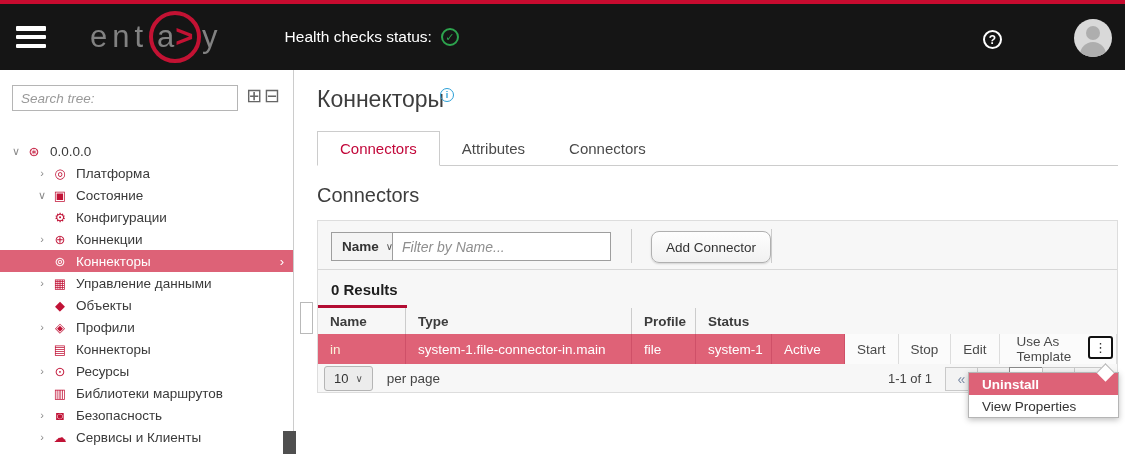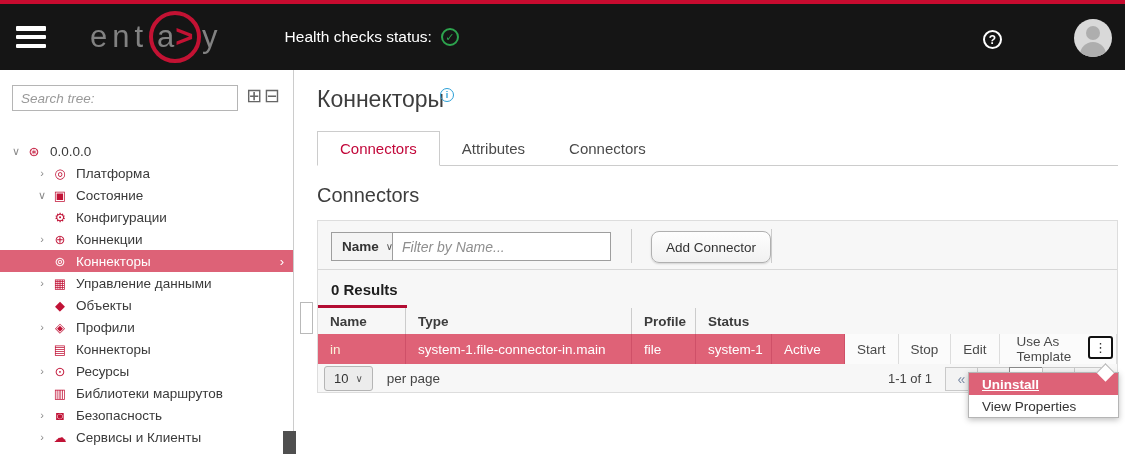--- a/index.html
+++ b/index.html
@@ -115,21 +115,21 @@
         display:flex;align-items:center;justify-content:center;font-size:14px;margin-left:-1px;
         cursor:pointer;box-sizing:border-box;}
   .pinput{width:34px;height:24px;border:1px solid #8a8a8a;background:#fff;margin-left:-1px;
         text-align:center;font-size:13px;box-sizing:border-box;font-family:inherit;}
   .pbtn.last{margin-right:10px;}
 
   .menu{position:absolute;left:968px;top:372px;width:151px;background:#fff;border:1px solid #b5b5b5;
         box-shadow:0 2px 6px rgba(0,0,0,.25);z-index:20;box-sizing:border-box;}
   .menu-item{height:22px;display:flex;align-items:center;padding-left:13px;font-size:13.5px;
         color:#333;cursor:pointer;}
-  .menu-item.hl{background:#dd6277;color:#fff;font-weight:700;text-decoration:underline;}
+  .menu-item.hl{background:#dd6277;color:#fff;font-weight:700;}
   .menu-caret{position:absolute;left:1099px;top:366px;width:12px;height:12px;background:#fff;
         transform:rotate(45deg);border-left:1px solid #b5b5b5;border-top:1px solid #b5b5b5;z-index:21;}
 </style>
 </head>
 <body>
 
 <div class="app">
 
   <div class="topbar">
     <div class="burger">

